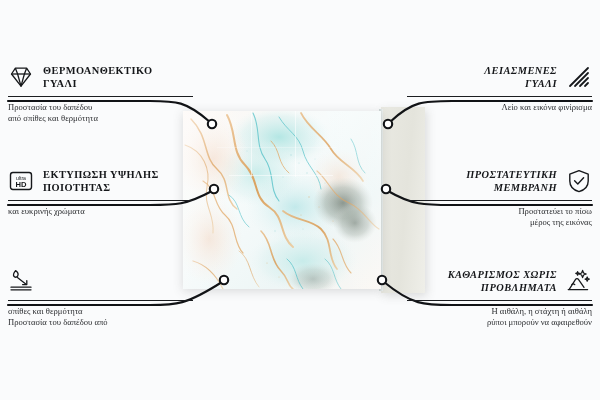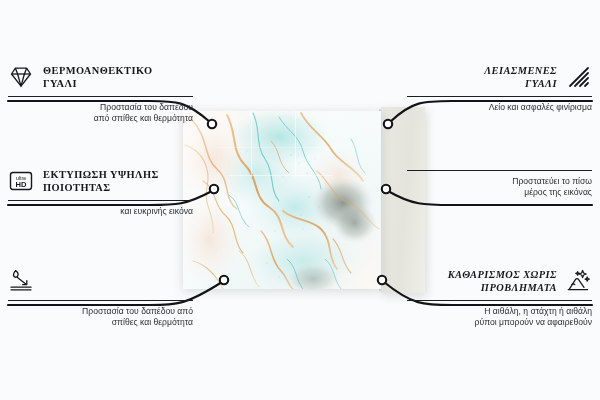--- a/index.html
+++ b/index.html
@@ -54,22 +54,21 @@
     font-size:10.4px;letter-spacing:.45px;line-height:13px;
     color:#15171a;font-weight:bold;
     font-family:"Liberation Serif",serif;
   }
   .rule{
     height:0;border-top:1.4px solid #1b1d20;
     margin-top:4px;margin-bottom:5px;width:100%;
   }
   .feat-desc{
     font-size:8.6px;line-height:11.2px;color:#2b2d30;
-    font-family:Liberation Sans, sans-serif;
-    text-align:right;
+    font-family:Liberation Serif, serif;
   }
 
   .ico{width:26px;height:26px;flex:0 0 26px;display:block;}
 
   
   #f-heat-glass{top:62px;}
   #f-print{top:166px;}
   #f-heatres{top:266px;}
   #f-edges{top:62px;}
   #f-membrane{top:166px;}
@@ -237,65 +236,77 @@
         <text x="13" y="12.1" text-anchor="middle" font-family="Liberation Sans, sans-serif" font-size="5.1" fill="#16181b">ultra</text>
         <text x="13" y="19.3" text-anchor="middle" font-family="Liberation Sans, sans-serif" font-size="7.6" font-weight="bold" fill="#16181b">HD</text>
       </svg>
       <div class="feat-title">
         <div>ΕΚΤΥΠΩΣΗ ΥΨΗΛΗΣ</div>
         <div>ΠΟΙΟΤΗΤΑΣ</div>
       </div>
     </div>
     <div class="rule"></div>
     <div class="feat-desc">
-      <div>και ευκρινής εικόνα</div>
+      <div>και ευκρινής χρώματα</div>
     </div>
   </div>
 
   <div class="feat left" id="f-heatres">
     <div class="feat-head">
       <svg class="ico" viewBox="0 0 26 26">
         <g fill="none" stroke="#16181b" stroke-width="1.3" stroke-linecap="round" stroke-linejoin="round">
           <path d="M7.6,2.6 C9.9,4.2 10.6,6.3 9.6,8.1 C8.8,9.6 6.6,9.6 5.8,8.1 C5.1,6.8 5.6,5 7.6,2.6 Z"></path>
           <path d="M9.4,9.6 L18.4,16.4"></path>
           <path d="M14.6,16.6 L18.8,16.6 L18.8,12.6"></path>
           <path d="M3,19.2 L23,19.2"></path>
           <path d="M3,21.8 L23,21.8"></path>
         </g>
       </svg>
     </div>
     <div class="rule"></div>
     <div class="feat-desc">
+      <div>σπίθες και θερμότητα</div>
       <div>Προστασία του δαπέδου από</div>
-      <div>σπίθες και θερμότητα</div>
     </div>
   </div>
 
   <div class="feat right" id="f-edges">
     <div class="feat-head">
       <svg class="ico" viewBox="0 0 26 26">
         <g stroke="#16181b" stroke-width="1.8" stroke-linecap="round">
           <path d="M4,22 L22,4"></path>
           <path d="M9,22 L22,9"></path>
           <path d="M14,22 L22,14"></path>
           <path d="M19,22 L22,19"></path>
         </g>
       </svg>
       <div class="feat-title">
         <div>ΛΕΙΑΣΜΕΝΕΣ</div>
         <div>ΓΥΑΛΙ</div>
       </div>
     </div>
     <div class="rule"></div>
     <div class="feat-desc">
-      <div>Λείο και ασφαλές φινίρισμα</div>
+      <div>Λείο και εικόνα φινίρισμα</div>
     </div>
   </div>
 
   <div class="feat right" id="f-membrane">
+    <div class="feat-head">
+      <svg class="ico" viewBox="0 0 26 26">
+        <g fill="none" stroke="#16181b" stroke-width="1.4" stroke-linecap="round" stroke-linejoin="round">
+          <path d="M13,2.6 L22.2,6.2 L22.2,13 C22.2,18.4 18.2,22.2 13,23.6 C7.8,22.2 3.8,18.4 3.8,13 L3.8,6.2 Z"></path>
+          <path d="M8.6,12.8 L11.8,16 L17.6,9.8"></path>
+        </g>
+      </svg>
+      <div class="feat-title">
+        <div>ΠΡΟΣΤΑΤΕΥΤΙΚΗ</div>
+        <div>ΜΕΜΒΡΑΝΗ</div>
+      </div>
+    </div>
     <div class="rule"></div>
     <div class="feat-desc">
       <div>Προστατεύει το πίσω</div>
       <div>μέρος της εικόνας</div>
     </div>
   </div>
 
   <div class="feat right" id="f-clean">
     <div class="feat-head">
       <svg class="ico" viewBox="0 0 26 26">

